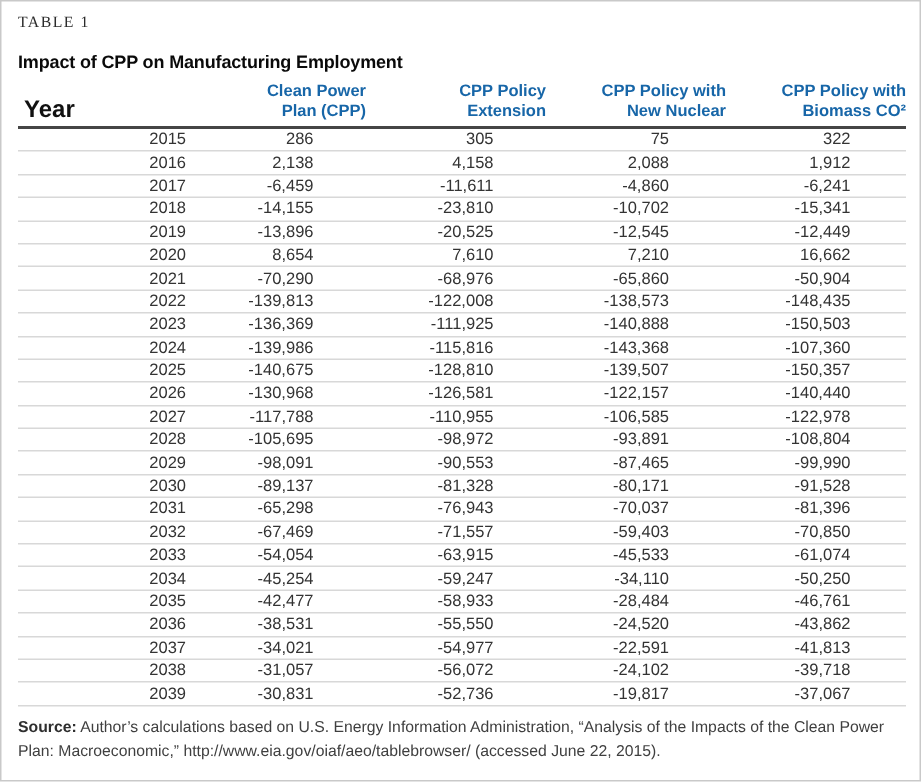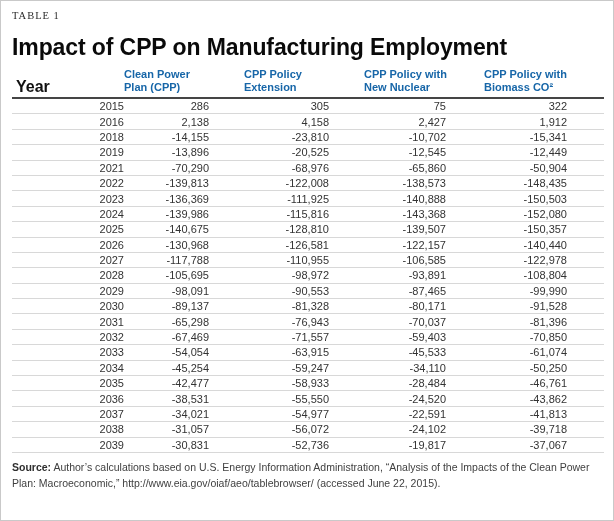--- a/index.html
+++ b/index.html
@@ -14,40 +14,40 @@
 
   .kicker {
     font-family: Liberation Serif, serif;
     font-size: 10.5px;
     letter-spacing: 1px;
     color: #2b2b2b;
     margin: 0;
   }
 
   .title {
-    font-size: 23px;
+    font-size: 12px;
     font-weight: bold;
     color: #0a0a0a;
     letter-spacing: -0.1px;
     margin: 13px 0 7px 0;
   }
 
   table.data {
     width: 592px;
     border-collapse: collapse;
     table-layout: fixed;
   }
   col.c-year { width: 112px; }
   col.c-num  { width: 120px; }
 
   thead th {
     font-size: 11px;
     font-weight: bold;
     color: #1766a8;
-    text-align: left;
+    text-align: right;
     vertical-align: bottom;
     padding: 0 0 4px 0;
     line-height: 12.5px;
     border-bottom: 2px solid #454545;
   }
   thead th.year-h {
     text-align: left;
     color: #111111;
     font-size: 16px;
     padding-left: 4px;
@@ -121,38 +121,52 @@
           <td class="year">2015</td>
           <td class="num n1">286</td>
           <td class="num n2">305</td>
           <td class="num n3">75</td>
           <td class="num n4">322</td>
         </tr>
         <tr>
           <td class="year">2016</td>
           <td class="num n1">2,138</td>
           <td class="num n2">4,158</td>
-          <td class="num n3">2,427</td>
+          <td class="num n3">2,088</td>
           <td class="num n4">1,912</td>
+        </tr>
+        <tr>
+          <td class="year">2017</td>
+          <td class="num n1">-6,459</td>
+          <td class="num n2">-11,611</td>
+          <td class="num n3">-4,860</td>
+          <td class="num n4">-6,241</td>
         </tr>
         <tr>
           <td class="year">2018</td>
           <td class="num n1">-14,155</td>
           <td class="num n2">-23,810</td>
           <td class="num n3">-10,702</td>
           <td class="num n4">-15,341</td>
         </tr>
         <tr>
           <td class="year">2019</td>
           <td class="num n1">-13,896</td>
           <td class="num n2">-20,525</td>
           <td class="num n3">-12,545</td>
           <td class="num n4">-12,449</td>
         </tr>
         <tr>
+          <td class="year">2020</td>
+          <td class="num n1">8,654</td>
+          <td class="num n2">7,610</td>
+          <td class="num n3">7,210</td>
+          <td class="num n4">16,662</td>
+        </tr>
+        <tr>
           <td class="year">2021</td>
           <td class="num n1">-70,290</td>
           <td class="num n2">-68,976</td>
           <td class="num n3">-65,860</td>
           <td class="num n4">-50,904</td>
         </tr>
         <tr>
           <td class="year">2022</td>
           <td class="num n1">-139,813</td>
           <td class="num n2">-122,008</td>
@@ -164,21 +178,21 @@
           <td class="num n1">-136,369</td>
           <td class="num n2">-111,925</td>
           <td class="num n3">-140,888</td>
           <td class="num n4">-150,503</td>
         </tr>
         <tr>
           <td class="year">2024</td>
           <td class="num n1">-139,986</td>
           <td class="num n2">-115,816</td>
           <td class="num n3">-143,368</td>
-          <td class="num n4">-152,080</td>
+          <td class="num n4">-107,360</td>
         </tr>
         <tr>
           <td class="year">2025</td>
           <td class="num n1">-140,675</td>
           <td class="num n2">-128,810</td>
           <td class="num n3">-139,507</td>
           <td class="num n4">-150,357</td>
         </tr>
         <tr>
           <td class="year">2026</td>

